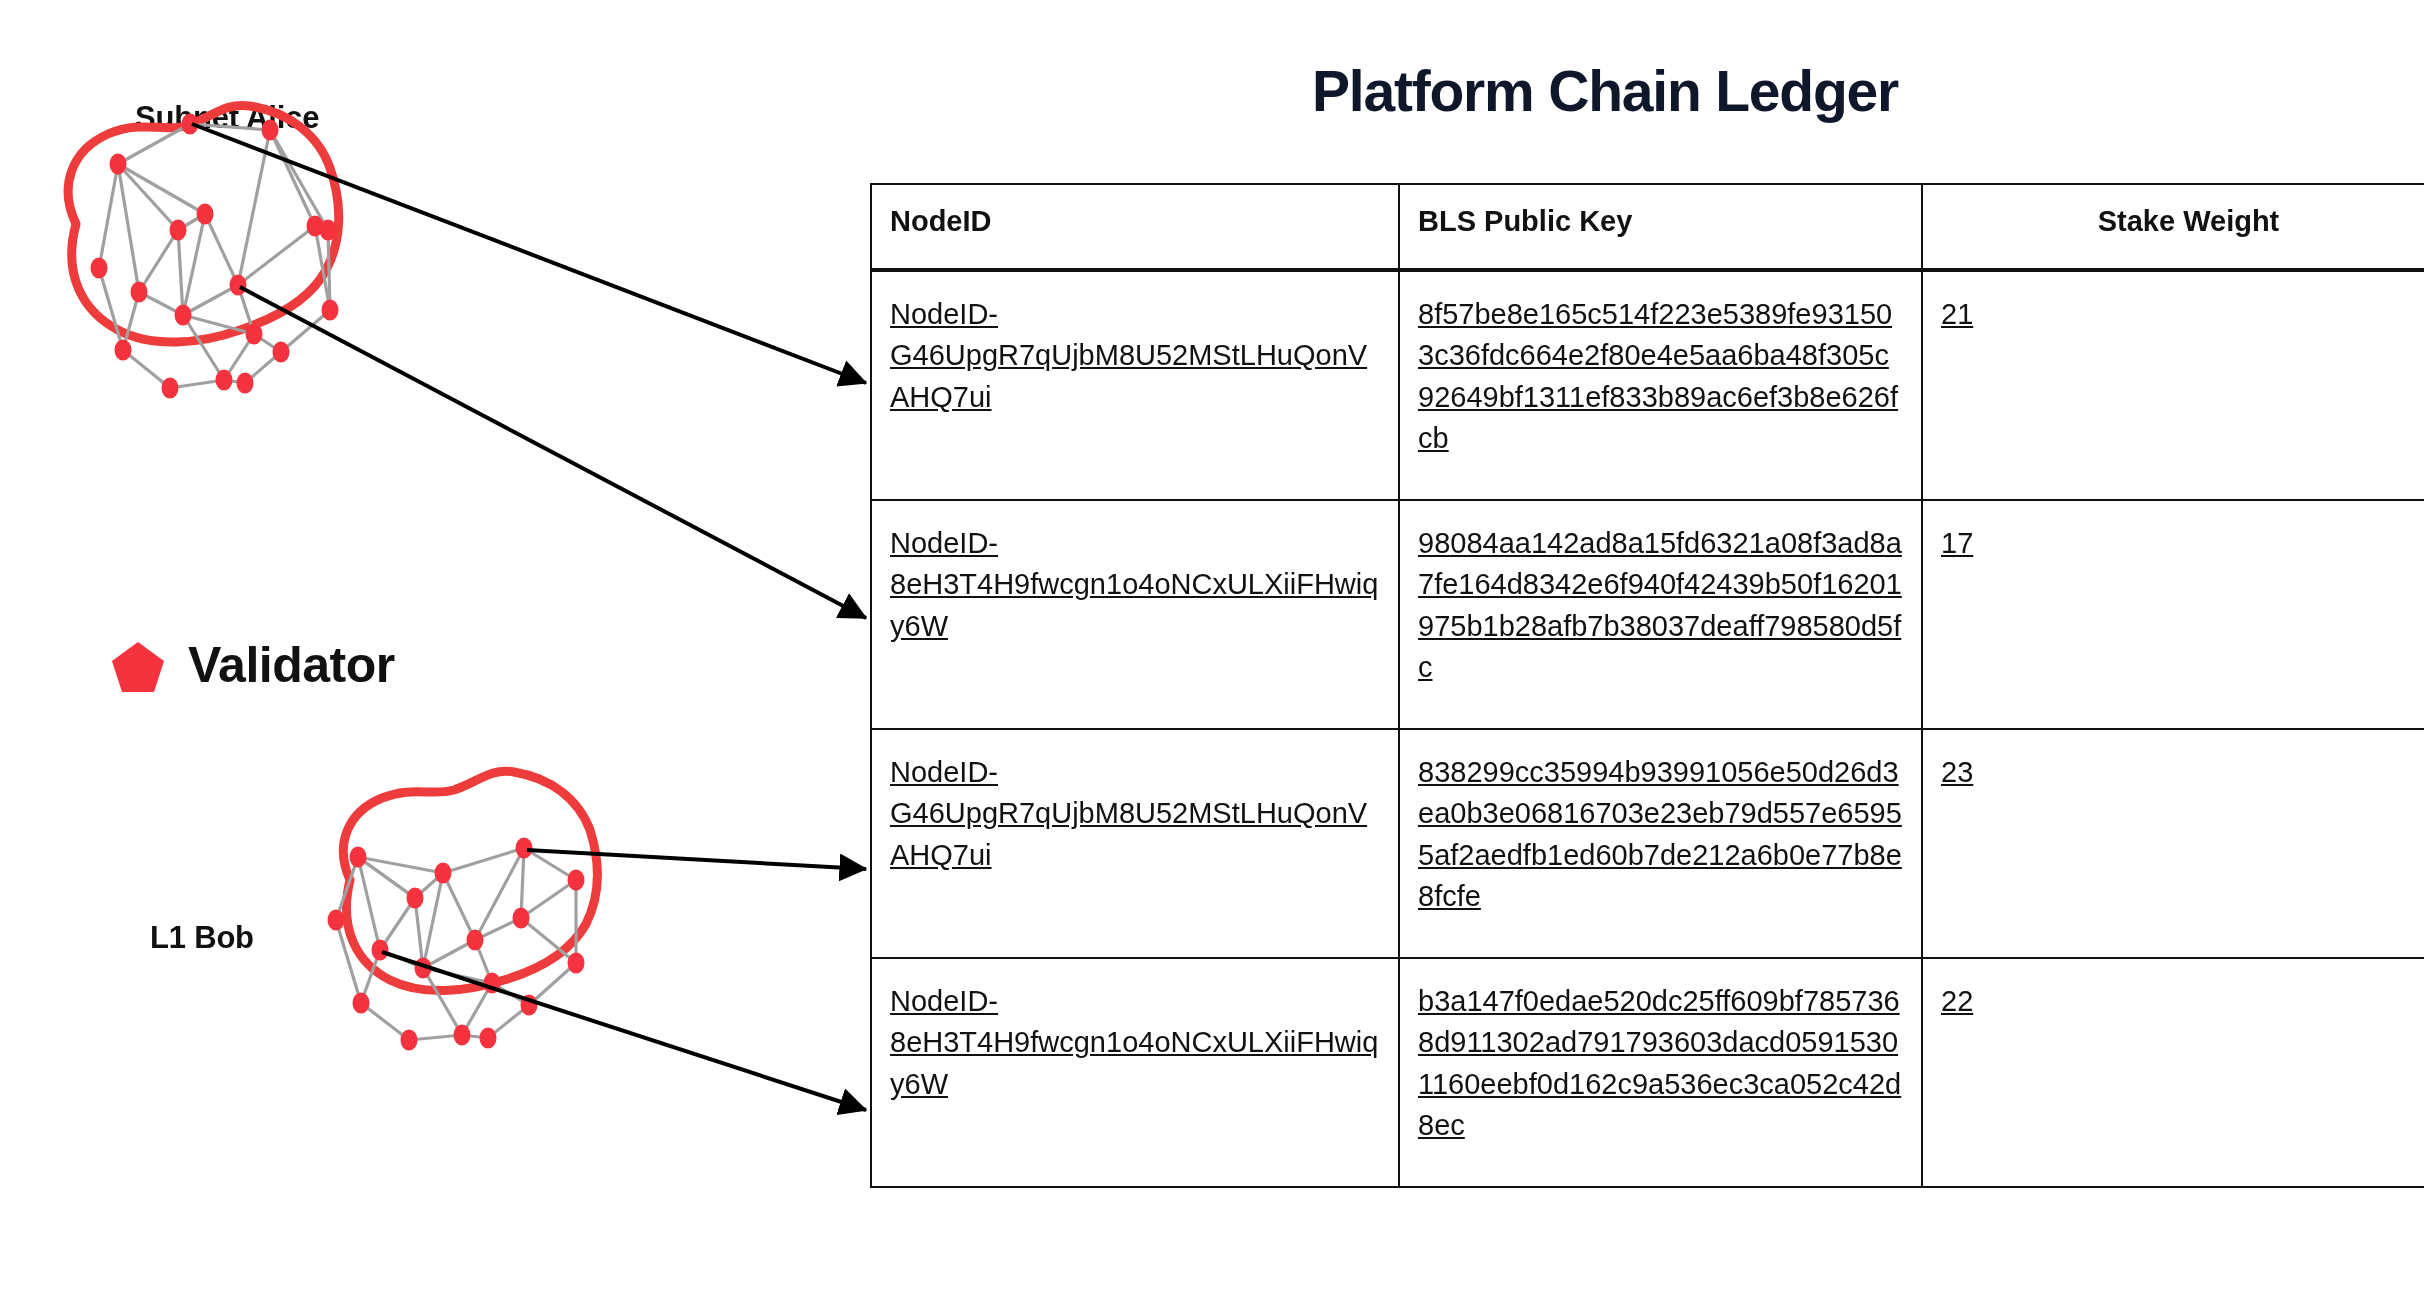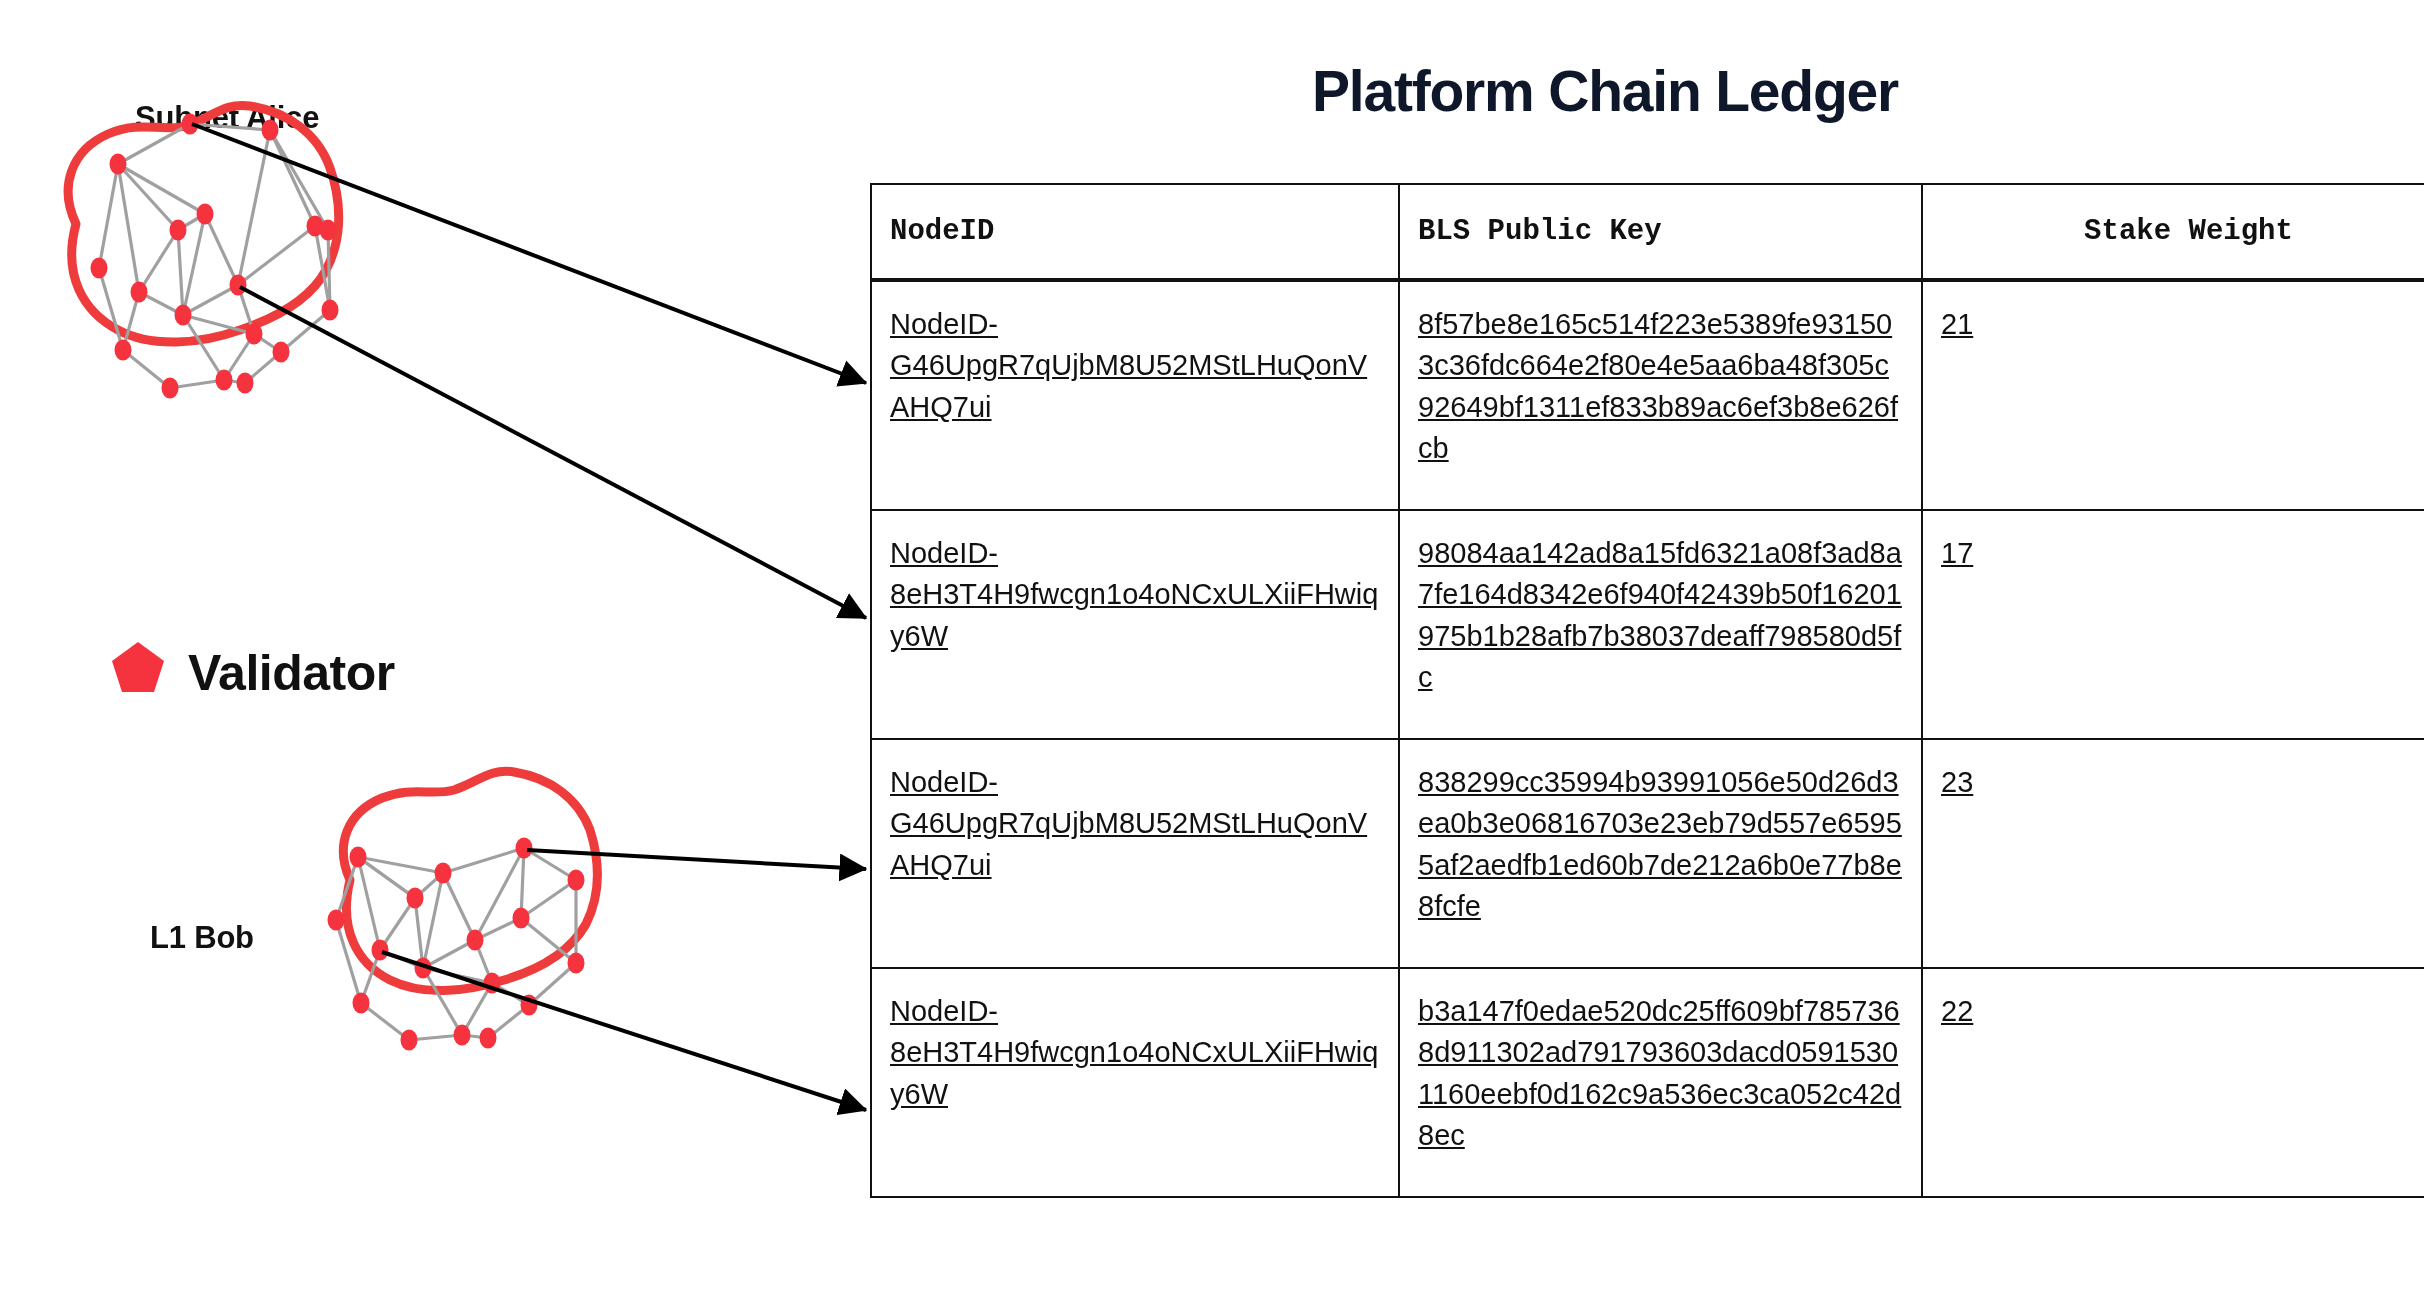--- a/index.html
+++ b/index.html
@@ -35,21 +35,21 @@
   }
   #subnet-alice-label { left: 135px; top: 100px; }
   #l1-bob-label       { left: 150px; top: 920px; text-align: center; }
 
   
   #validator-legend {
     position: absolute;
     left: 110px;
     top: 640px;
     display: flex;
-    align-items: flex-end;
+    align-items: flex-start;
     gap: 22px;
   }
   #validator-legend .legend-text {
     font-weight: bold;
     font-size: 50px;
     letter-spacing: -0.5px;
     color: #111111;
     line-height: 1;
     white-space: nowrap;
   }
@@ -80,24 +80,23 @@
     border: 2px solid #111111;
     vertical-align: top;
     padding: 22px 18px 20px 18px;
     font-size: 29px;
     line-height: 1.42;
     word-break: break-word;
   }
   #ledger-table thead th {
     border-bottom-width: 4px;
     font-weight: bold;
-    padding-top: 26px;
+    padding-top: 16px;
     padding-bottom: 26px;
     vertical-align: middle;
-    font-family: Liberation Mono, monospace;
   }
   .col-nodeid   { width: 490px; text-align: left; }
   .col-blskey   { width: 485px; text-align: left; }
   .col-stake    { width: 495px; text-align: center; }
   #ledger-table tbody td.cell-stake { text-align: left; }
   #ledger-table tbody td { height: 185px; text-decoration: underline; }
 
   
   #diagram-svg {
     position: absolute;

